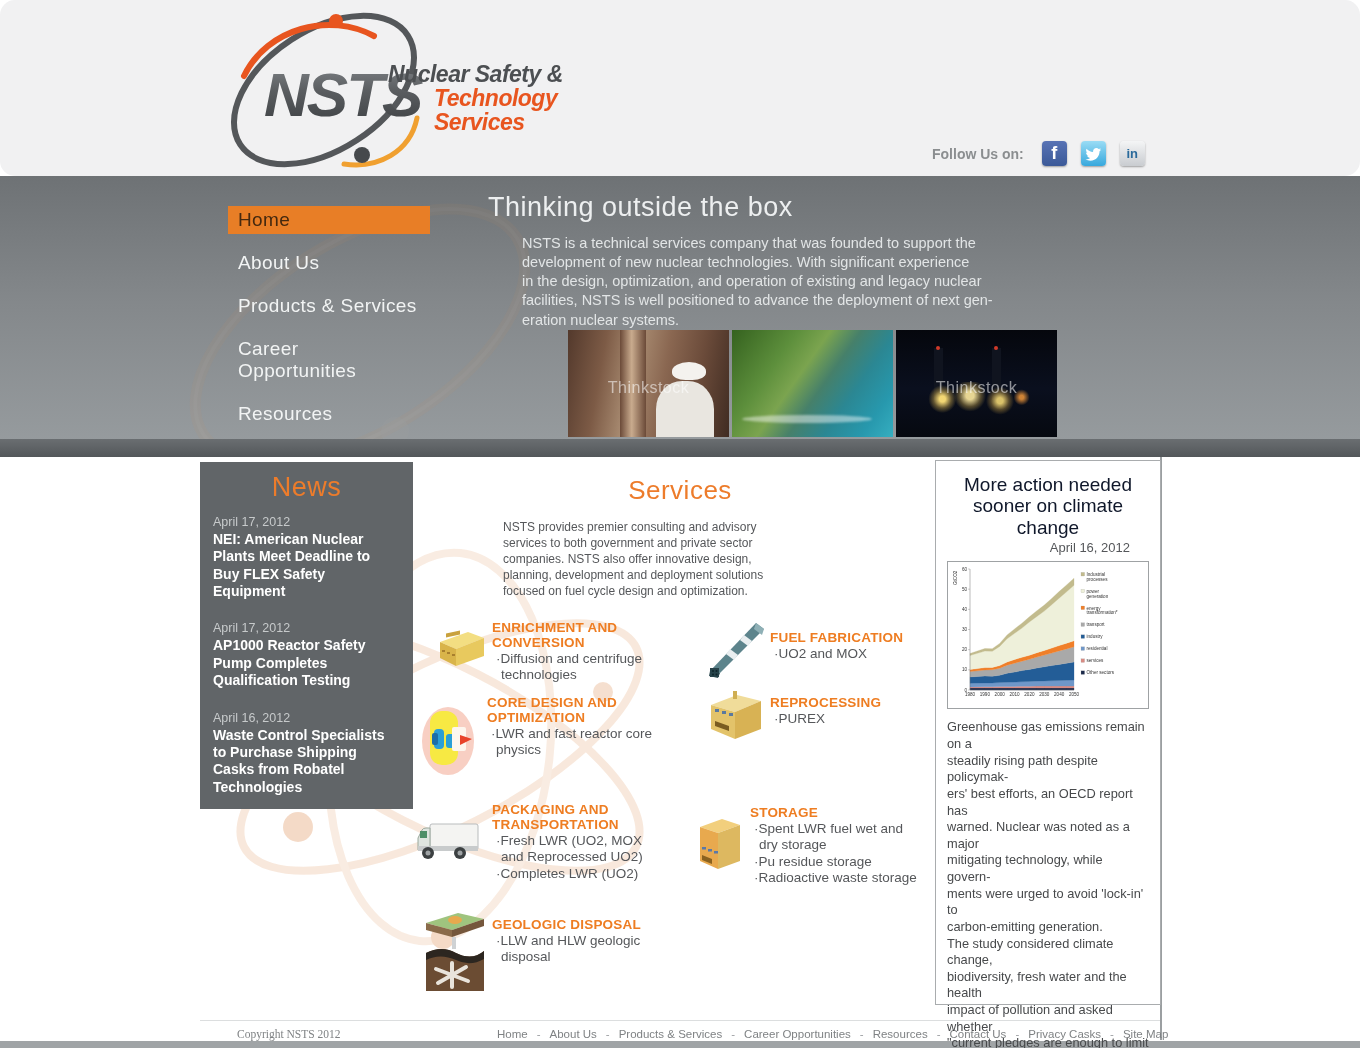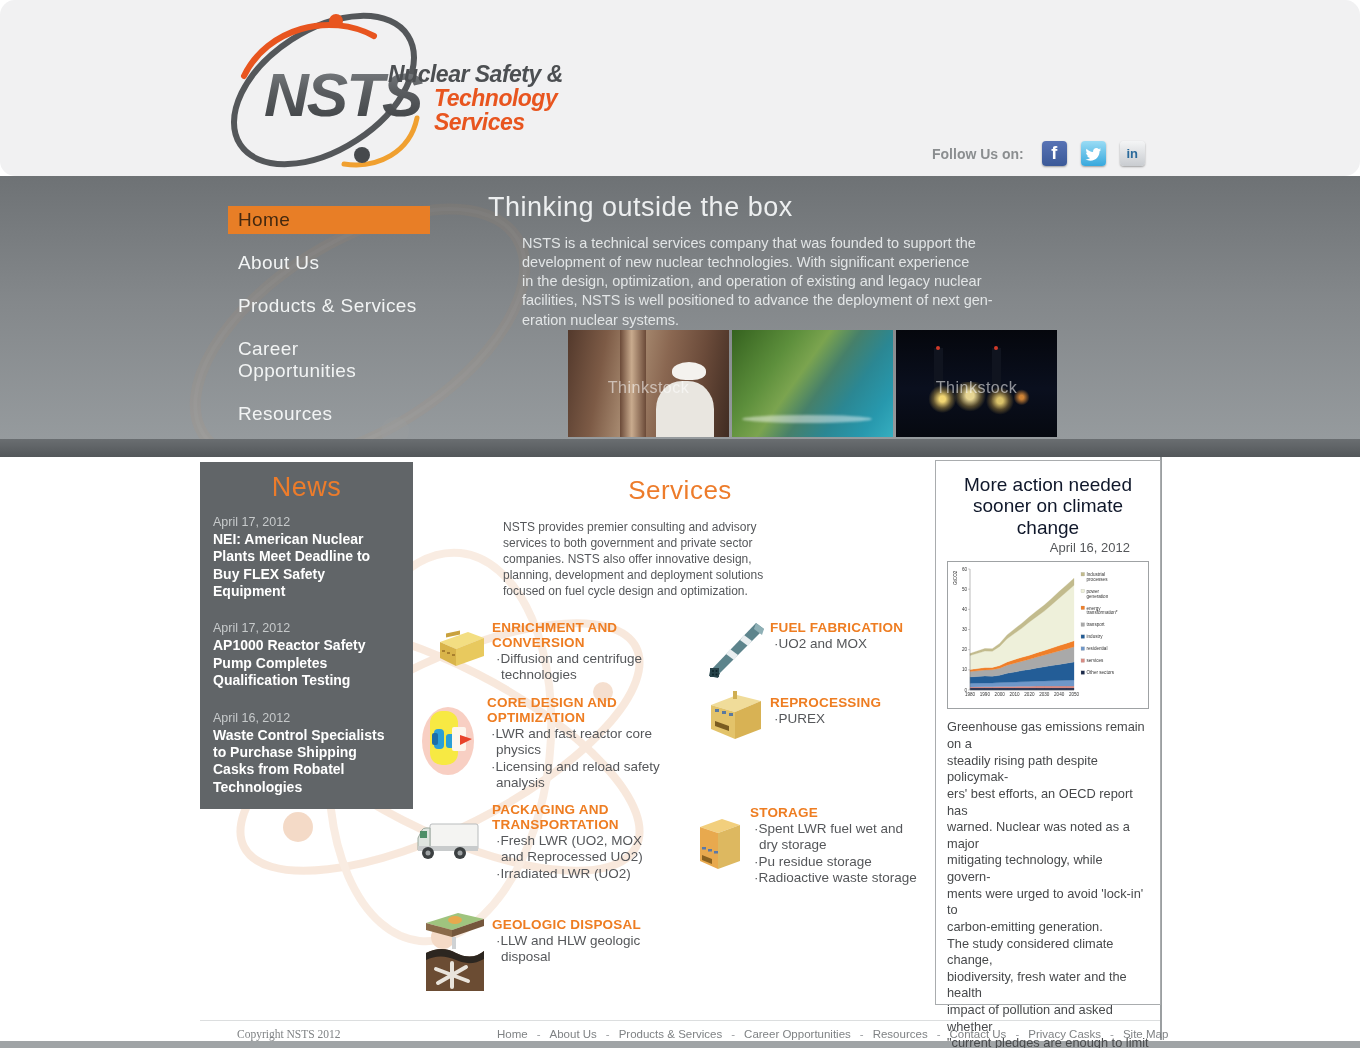--- a/index.html
+++ b/index.html
@@ -242,21 +242,21 @@
         <polygon points="38,14 46,20 42,25 34,19" fill="#e9eef0"></polygon>
         <polygon points="24,28 32,34 28,39 20,33" fill="#e9eef0"></polygon>
         <rect x="4" y="47" width="9" height="9" fill="#27434a"></rect>
         <g fill="#0f262b">
             <circle cx="7" cy="50" r="1"></circle>
             <circle cx="10.5" cy="50" r="1"></circle>
             <circle cx="7" cy="53.5" r="1"></circle>
             <circle cx="10.5" cy="53.5" r="1"></circle>
           </g>
       </svg>
-      <div class="svc-text" style="left:70px;top:3px;width:165px;">
+      <div class="svc-text" style="left:70px;top:13px;width:165px;">
         <h4>FUEL FABRICATION</h4>
         <ul>
           <li>UO2 and MOX</li>
         </ul>
       </div>
     </div>
 
     <div class="svc" style="left:422px;top:238px;width:270px;height:90px;">
       <svg class="svc-ico" style="left:0;top:6px;" width="58" height="78" viewBox="0 0 58 78">
         <ellipse cx="26" cy="40" rx="26" ry="34" fill="#f8cfc3"></ellipse>
@@ -264,21 +264,20 @@
         <rect x="12" y="28" width="10" height="20" rx="4" fill="#2a9fd6"></rect>
         <rect x="10" y="32" width="6" height="12" rx="2" fill="#1b6fa8"></rect>
         <rect x="24" y="33" width="9" height="14" rx="3" fill="#2a9fd6"></rect>
         <rect x="30" y="26" width="14" height="24" rx="2" fill="#fdf6ee"></rect>
         <polygon points="38,34 50,38 38,44" fill="#e8432a"></polygon>
       </svg>
       <div class="svc-text" style="left:65px;top:0;width:205px;">
         <h4>CORE DESIGN AND OPTIMIZATION</h4>
         <ul>
           <li style="width:175px;">LWR and fast reactor core physics</li>
-          <li style="width:180px;">Licensing and reload safety analysis</li>
         </ul>
       </div>
     </div>
 
     <div class="svc" style="left:700px;top:228px;width:240px;height:70px;">
       <svg class="svc-ico" style="left:3px;top:4px;" width="62" height="52" viewBox="0 0 62 52">
         <polygon points="8,16 34,6 58,12 32,23" fill="#f0dc9a"></polygon>
         <polygon points="8,16 32,23 32,50 8,40" fill="#e3c36a"></polygon>
         <polygon points="32,23 58,12 58,40 32,50" fill="#d8b254"></polygon>
         <g fill="#5b799e">
@@ -305,21 +304,21 @@
         <rect x="2" y="26" width="60" height="5" fill="#c8cbcc"></rect>
         <circle cx="12" cy="33" r="6" fill="#3c4042"></circle>
           <circle cx="12" cy="33" r="2.5" fill="#9fa3a5"></circle>
         <circle cx="44" cy="33" r="6" fill="#3c4042"></circle>
           <circle cx="44" cy="33" r="2.5" fill="#9fa3a5"></circle>
       </svg>
       <div class="svc-text" style="left:76px;top:0;width:205px;">
         <h4>PACKAGING AND TRANSPORTATION</h4>
         <ul>
           <li style="width:170px;">Fresh LWR (UO2, MOX and Reprocessed UO2)</li>
-          <li>Irradiated LWR (UO2)</li>
+          <li>Completes LWR (UO2)</li>
         </ul>
       </div>
     </div>
 
     <div class="svc" style="left:694px;top:348px;width:250px;height:90px;">
       <svg class="svc-ico" style="left:0;top:8px;" width="50" height="60" viewBox="0 0 50 60">
         <polygon points="6,14 28,6 46,12 24,20" fill="#f2cf7d"></polygon>
         <polygon points="6,14 24,20 24,56 6,48" fill="#e8a94e"></polygon>
         <polygon points="24,20 46,12 46,48 24,56" fill="#ddb860"></polygon>
         <g fill="#5b79a8">

